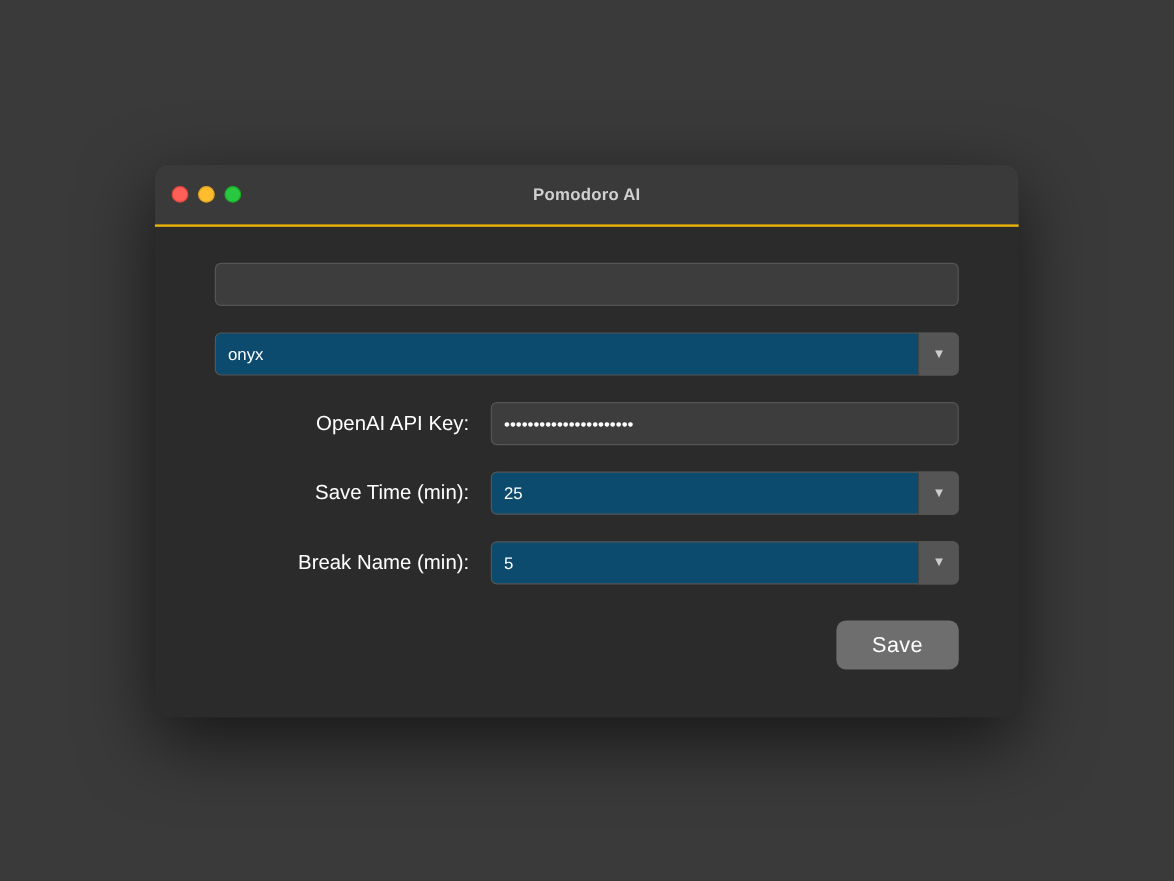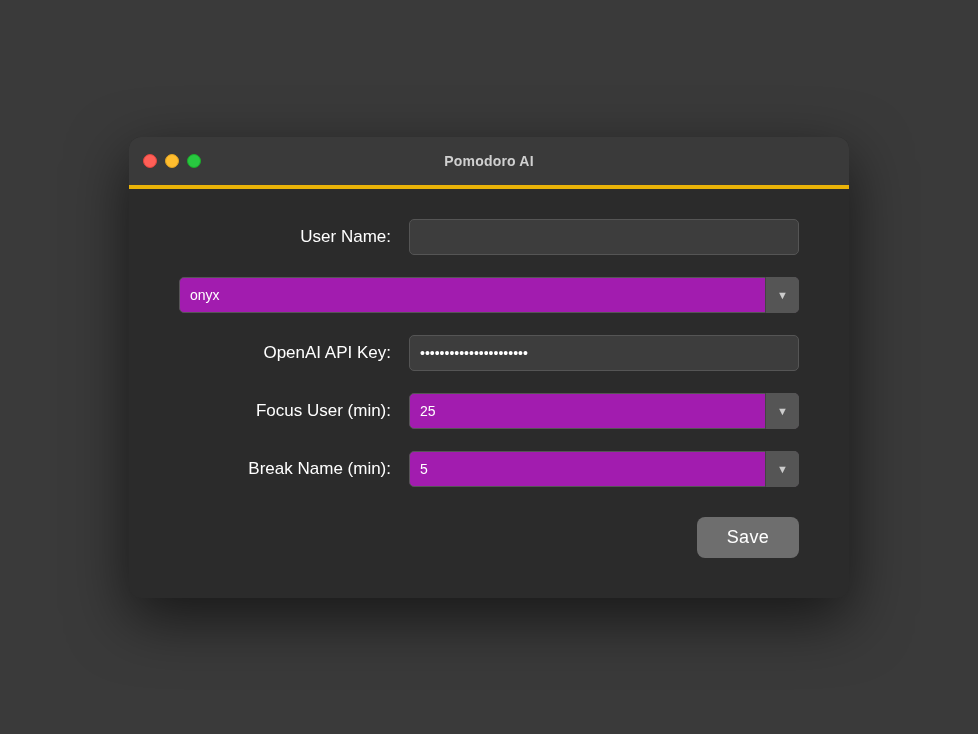--- a/index.html
+++ b/index.html
@@ -26,21 +26,21 @@
       box-shadow: 0 20px 60px rgba(0,0,0,0.6);
     }
 
     .titlebar {
       background: #3a3a3a;
       height: 52px;
       display: flex;
       align-items: center;
       justify-content: center;
       position: relative;
-      border-bottom: 4px solid #eab308;
+      border-bottom: 2px solid #eab308;
     }
 
     .window-controls {
       position: absolute;
       left: 14px;
       display: flex;
       gap: 8px;
       align-items: center;
     }
 
@@ -110,21 +110,21 @@
     }
 
     .select-wrapper {
       position: relative;
       width: 100%;
     }
 
     .select-input {
       width: 100%;
       height: 36px;
-      background: #a21caf;
+      background: #0c4a6e;
       border: 1px solid #555;
       border-radius: 5px;
       color: #ffffff;
       font-size: 14px;
       padding: 0 10px;
       outline: none;
       appearance: none;
       -webkit-appearance: none;
       cursor: pointer;
     }
@@ -190,21 +190,20 @@
       <div class="traffic-light close"></div>
       <div class="traffic-light minimize"></div>
       <div class="traffic-light maximize"></div>
     </div>
     <span class="window-title">Pomodoro AI</span>
   </div>
 
   <div class="content">
 
     <div class="form-row">
-      <label class="form-label">User Name:</label>
       <div class="form-control">
         <input type="text" class="text-input" value="" style="">
       </div>
     </div>
 
 
     <div class="form-row">
       <div class="form-control">
         <div class="select-wrapper">
           <select class="select-input">
@@ -221,21 +220,21 @@
     </div>
 
     <div class="form-row">
       <label class="form-label">OpenAI API Key:</label>
       <div class="form-control">
         <input type="password" class="password-input" value="**********************" style="">
       </div>
     </div>
 
     <div class="form-row">
-      <label class="form-label">Focus User (min):</label>
+      <label class="form-label">Save Time (min):</label>
       <div class="form-control">
         <div class="select-wrapper">
           <select class="select-input">
             <option value="5">5</option>
             <option value="10">10</option>
             <option value="15">15</option>
             <option value="20">20</option>
             <option value="25" selected="">25</option>
             <option value="30">30</option>
             <option value="45">45</option>

